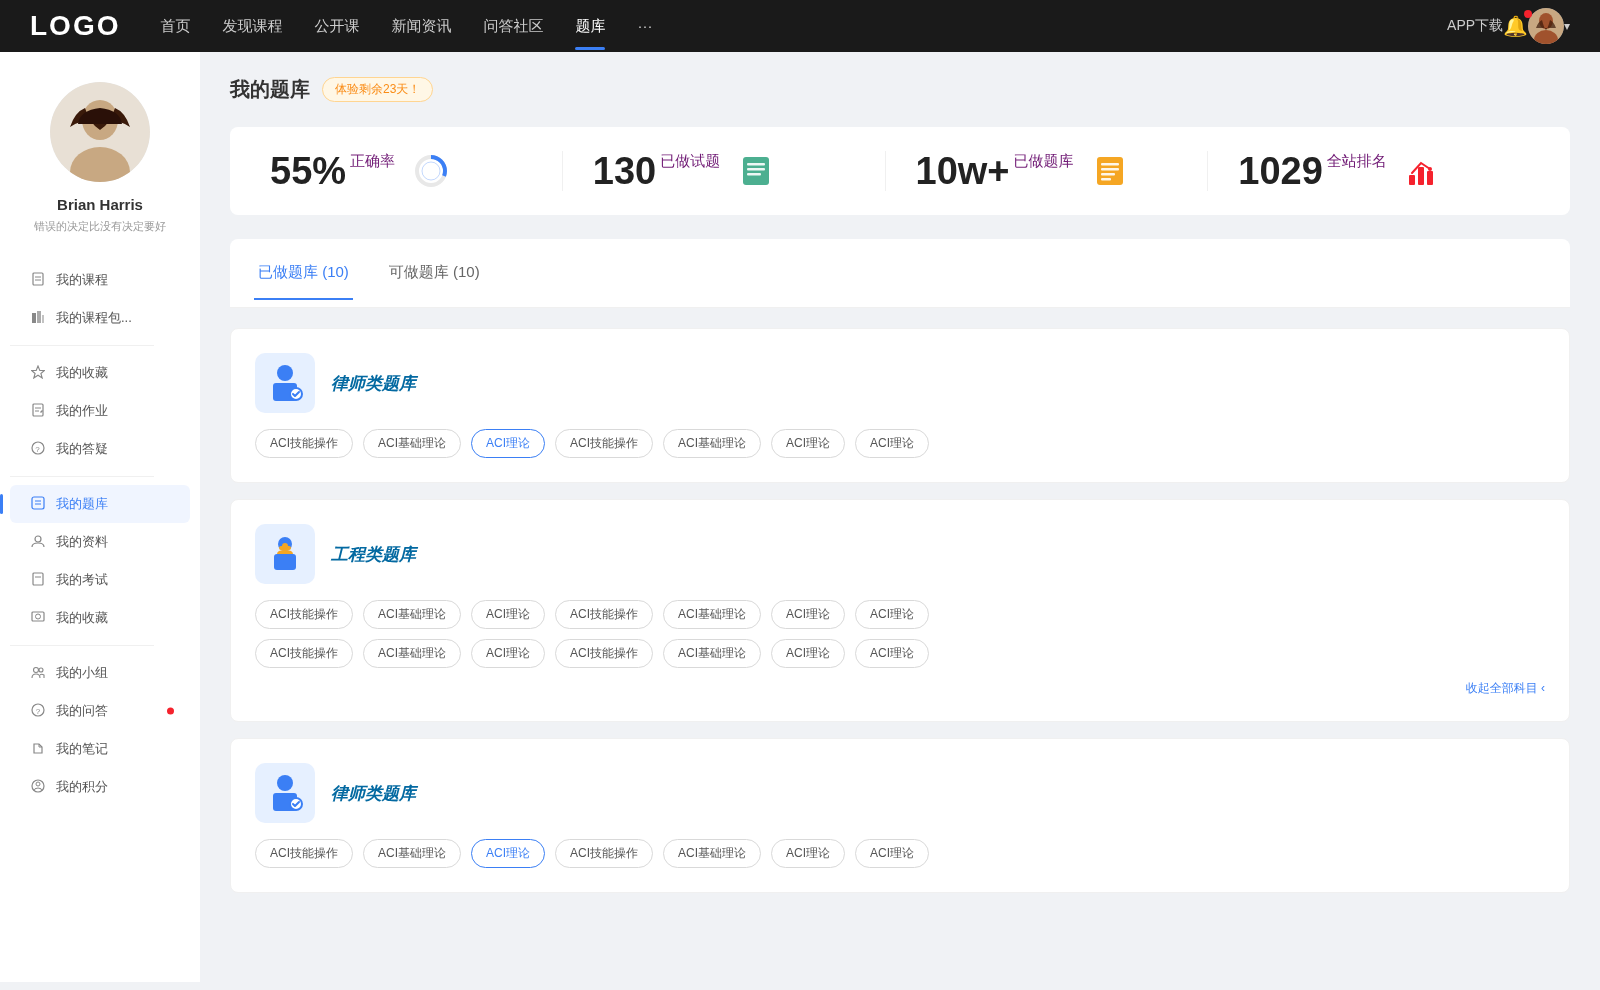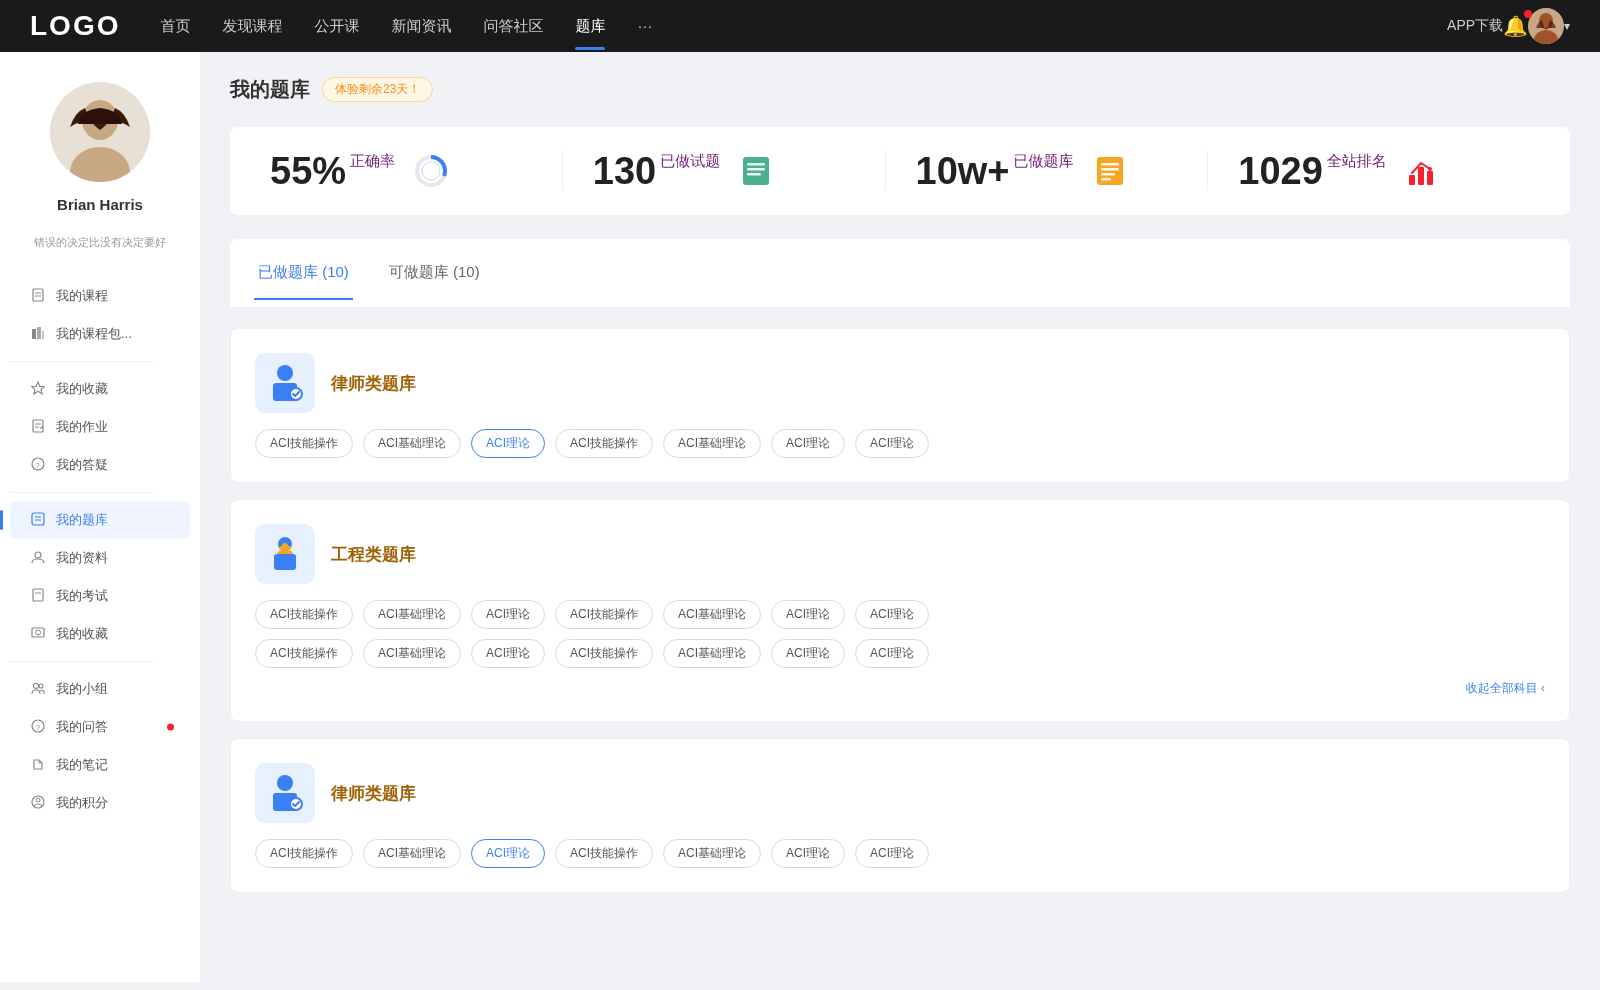--- a/index.html
+++ b/index.html
@@ -108,21 +108,21 @@
       overflow: hidden;
       margin-bottom: 14px;
       display: flex; align-items: center; justify-content: center;
       font-size: 50px;
     }
     .sidebar-avatar svg { width: 100px; height: 100px; }
     .sidebar-name {
       font-size: 15px;
       font-weight: 600;
       color: #333;
-      margin-bottom: 22px;
+      margin-bottom: 6px;
     }
     .sidebar-motto {
       font-size: 11px;
       color: #999;
       margin-bottom: 27px;
       text-align: center;
       padding: 0 10px;
     }
     .sidebar-divider {
       width: 80%;
@@ -279,21 +279,22 @@
     .qbank-icon-wrap {
       width: 60px; height: 60px;
       background: #e6f0ff;
       border-radius: 10px;
       display: flex; align-items: center; justify-content: center;
       flex-shrink: 0;
     }
     .qbank-title {
       font-size: 17px;
       font-weight: 600;
-      color: #a16207;
+      color: #0369a1;
+      font-style: italic;
     }
     .qbank-tags {
       display: flex;
       flex-wrap: wrap;
       gap: 10px;
       align-items: center;
     }
     .tag {
       padding: 5px 14px;
       border-radius: 20px;

